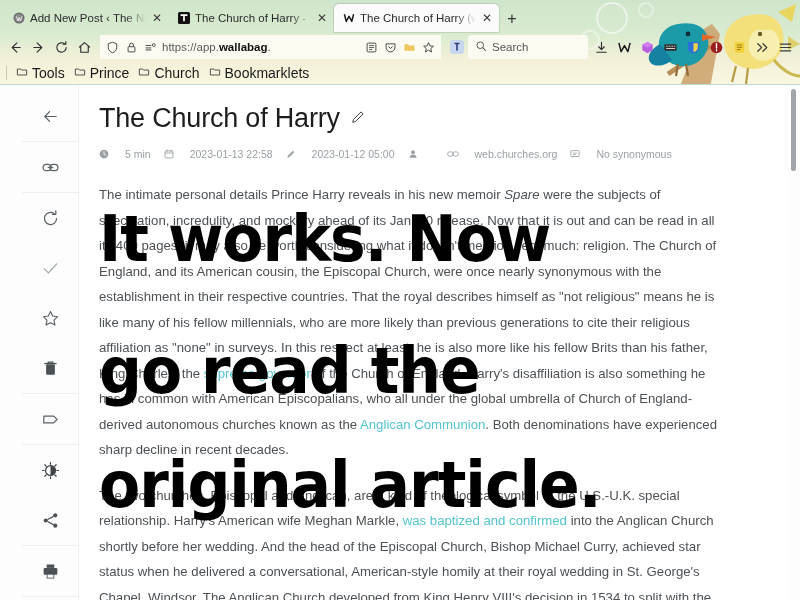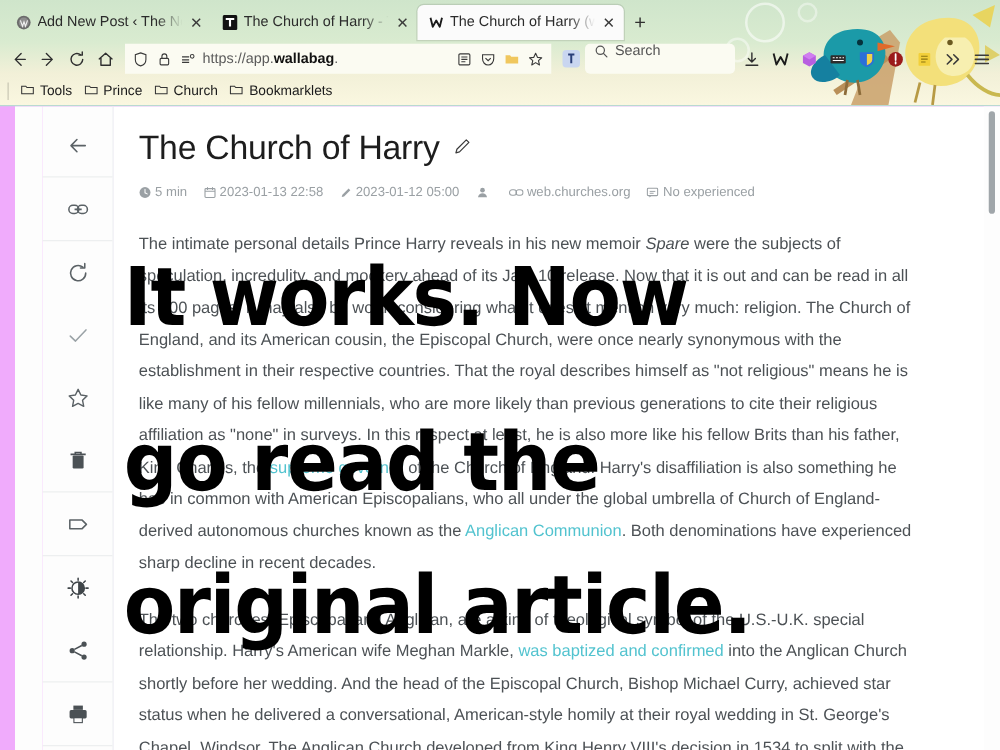--- a/index.html
+++ b/index.html
@@ -114,60 +114,59 @@
     color: #5a5a5a;
     white-space: nowrap; overflow: hidden;
     min-width: 0;
   }
   .url-text b { color: #111; font-weight: 700; }
   .searchbar {
     flex: 0 0 120px;
     height: 24px;
     background: #fbfbf2;
     border-radius: 4px;
-    display: flex; align-items: flex-start; gap: 5px;
+    display: flex; align-items: center; gap: 5px;
     padding: 0 7px;
     font-size: 11.5px; color: #555;
   }
   .toolbar-icons {
     display: flex; align-items: center; gap: 2px;
     padding-left: 2px;
   }
   .tbico {
     width: 21px; height: 22px;
     display: flex; align-items: center; justify-content: center;
     font-size: 12px; color: #2f2f2f;
   }
 
   
   .bookmarks {
     position: relative; z-index: 2;
     height: 22px;
     display: flex; align-items: center;
     padding: 0 6px;
-    font-size: 11px; color: #1b1b1b;
+    font-size: 14px; color: #1b1b1b;
   }
   .bmsep { width: 1px; height: 14px; background: rgba(0,0,0,.18); margin-right: 6px; }
   .bm {
     display: flex; align-items: center; gap: 4px;
     padding: 2px 6px 2px 3px;
     white-space: nowrap;
   }
   .bm .fld { font-size: 11px; line-height: 1; }
   .bm-right { margin-left: auto; margin-top: 37px; }
 
   
   .viewport {
     flex: 1 1 auto;
     position: relative;
-    background: #f0abfc;
+    background: #3b82f6;
     display: flex;
     overflow: hidden;
     border-top: 1px solid #b9d9d2;
-    padding-left: 12px;
   }
   .gutter { width: 22px; background: #fdfdfd; flex: 0 0 22px; }
 
   .side-rail {
     flex: 0 0 56px;
     background: #fdfdfd;
     border-right: 1px solid #eceff1;
     display: flex; flex-direction: column;
     align-items: center;
     padding-top: 6px;
@@ -197,21 +196,21 @@
   .title-edit { color: #4a4a4a; font-size: 15px; }
 
   .meta {
     margin-top: 14px;
     display: flex; align-items: center;
     gap: 13px;
     font-size: 10.5px;
     color: #9aa0a4;
     white-space: nowrap;
   }
-  .meta .m { display: flex; align-items: center; gap: 3px; }
+  .meta .m { display: flex; align-items: center; gap: 16px; }
   .meta svg { display: block; }
 
   .body-text {
     margin-top: 22px;
     font-size: 13.2px;
     line-height: 25.5px;
     color: #4c5155;
     max-width: 620px;
   }
   .body-text p { margin-bottom: 20px; }
@@ -669,21 +668,21 @@
           <span>web.churches.org</span>
         </span>
         <span class="m">
           <span>
             <svg width="10" height="10" viewBox="0 0 16 16">
                 <rect x="1.4" y="2.6" width="13.2" height="9.4" rx="1.2" stroke="#9aa0a4" stroke-width="1.4" fill="none"></rect>
                 <path d="M4 12 L4 14.4 L6.8 12" fill="#9aa0a4"></path>
                 <path d="M4.4 6.6 H11.6 M4.4 9 H9.4" stroke="#9aa0a4" stroke-width="1.2"></path>
               </svg>
           </span>
-          <span>No experienced</span>
+          <span>No synonymous</span>
         </span>
       </div>
 
       <div class="body-text">
         <p id="para-0"><span>The intimate personal details Prince Harry reveals in his new memoir </span><i>Spare</i><span> were the subjects of speculation, incredulity, and mockery ahead of its Jan. 10 release. Now that it is out and can be read in all its 400 pages, it may also be worth considering what it doesn't mention very much: religion. The Church of England, and its American cousin, the Episcopal Church, were once nearly synonymous with the establishment in their respective countries. That the royal describes himself as "not religious" means he is like many of his fellow millennials, who are more likely than previous generations to cite their religious affiliation as "none" in surveys. In this respect at least, he is also more like his fellow Brits than his father, King Charles, the </span><a class="lnk" href="#">supreme governor</a><span> of the Church of England. Harry's disaffiliation is also something he has in common with American Episcopalians, who all under the global umbrella of Church of England-derived autonomous churches known as the </span><a class="lnk" href="#">Anglican Communion</a><span>. Both denominations have experienced sharp decline in recent decades.</span></p>
         <p id="para-1"><span>The two churches, Episcopal and Anglican, are a kind of theological symbol of the U.S.-U.K. special relationship. Harry's American wife Meghan Markle, </span><a class="lnk" href="#">was baptized and confirmed</a><span> into the Anglican Church shortly before her wedding. And the head of the Episcopal Church, Bishop Michael Curry, achieved star status when he delivered a conversational, American-style homily at their royal wedding in St. George's Chapel, Windsor. The Anglican Church developed from King Henry VIII's decision in 1534 to split with the Roman Catholic Church, which would not release him from his marriage to Catherine of Aragon to marry Anne Boleyn. Today's U.S. Episcopal Church is descended from the Anglican clergy who arrived in America</span></p>
       </div>
 
       <div class="scrollbar">
         <div class="scroll-thumb"></div>

